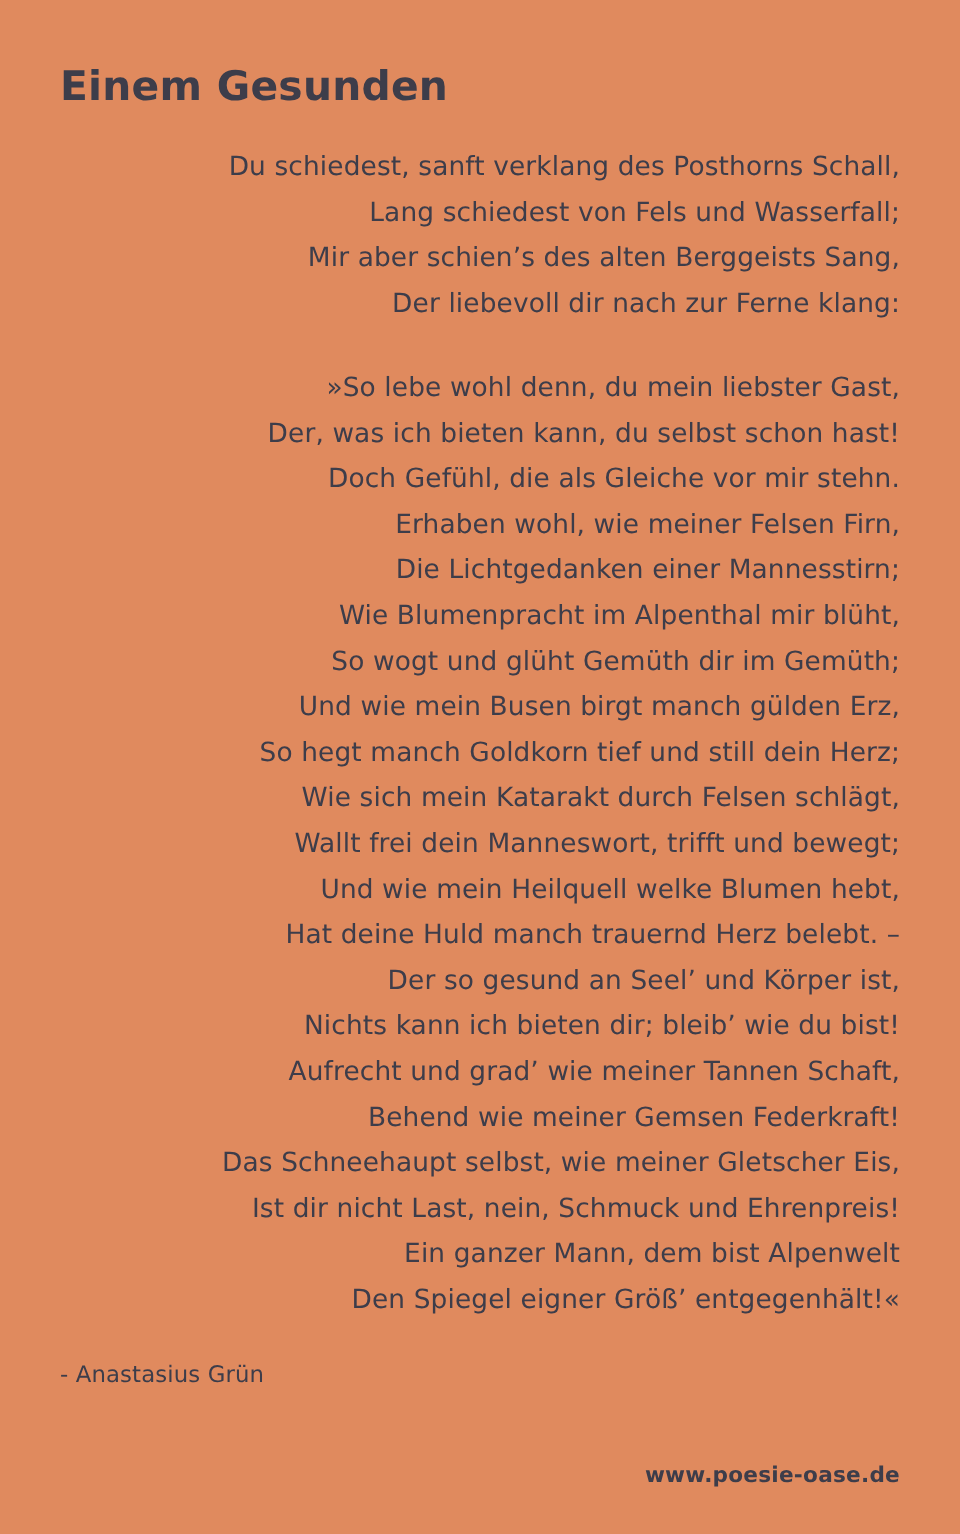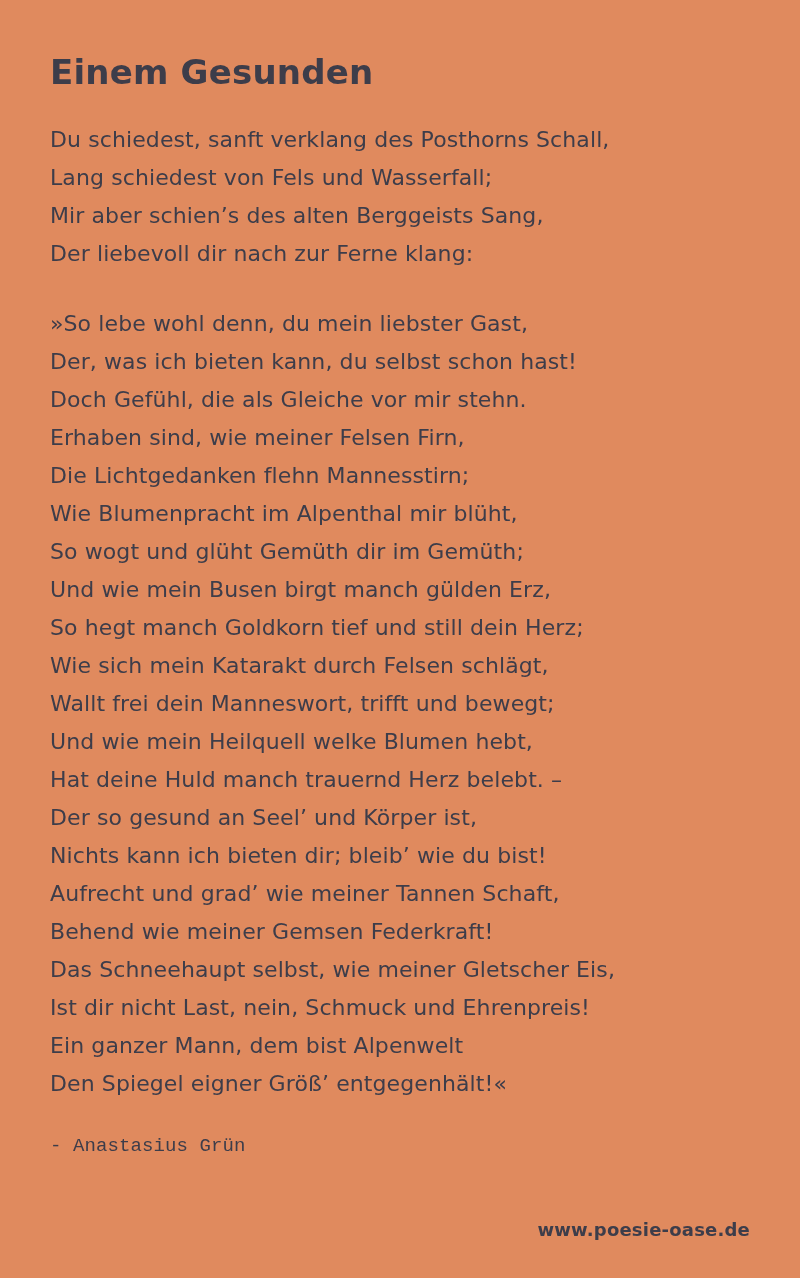--- a/index.html
+++ b/index.html
@@ -33,27 +33,27 @@
   }
   .stanza:last-of-type {
     margin-bottom: 22px;
   }
   .line {
     font-size: 22px;
     color: #3d3d4a;
     line-height: 38px;
     white-space: pre;
     letter-spacing: 0.1px;
+    text-align: right;
   }
   .author {
     font-size: 19px;
     color: #3d3d4a;
     margin-top: 6px;
     letter-spacing: 0.1px;
-    font-family: Liberation Mono, monospace;
   }
   .site-url {
     position: absolute;
     right: 50px;
     bottom: 36px;
     font-size: 18px;
     font-weight: bold;
     color: #3d3d4a;
     letter-spacing: 0.2px;
   }
@@ -69,22 +69,22 @@
     <div class="line">Du schiedest, sanft verklang des Posthorns Schall,</div>
     <div class="line">Lang schiedest von Fels und Wasserfall;</div>
     <div class="line">Mir aber schien’s des alten Berggeists Sang,</div>
     <div class="line">Der liebevoll dir nach zur Ferne klang:</div>
   </div>
 
   <div class="stanza">
     <div class="line">»So lebe wohl denn, du mein liebster Gast,</div>
     <div class="line">Der, was ich bieten kann, du selbst schon hast!</div>
     <div class="line">Doch Gefühl, die als Gleiche vor mir stehn.</div>
-    <div class="line">Erhaben sind, wie meiner Felsen Firn,</div>
-    <div class="line">Die Lichtgedanken flehn Mannesstirn;</div>
+    <div class="line">Erhaben wohl, wie meiner Felsen Firn,</div>
+    <div class="line">Die Lichtgedanken einer Mannesstirn;</div>
     <div class="line">Wie Blumenpracht im Alpenthal mir blüht,</div>
     <div class="line">So wogt und glüht Gemüth dir im Gemüth;</div>
     <div class="line">Und wie mein Busen birgt manch gülden Erz,</div>
     <div class="line">So hegt manch Goldkorn tief und still dein Herz;</div>
     <div class="line">Wie sich mein Katarakt durch Felsen schlägt,</div>
     <div class="line">Wallt frei dein Manneswort, trifft und bewegt;</div>
     <div class="line">Und wie mein Heilquell welke Blumen hebt,</div>
     <div class="line">Hat deine Huld manch trauernd Herz belebt. –</div>
     <div class="line">Der so gesund an Seel’ und Körper ist,</div>
     <div class="line">Nichts kann ich bieten dir; bleib’ wie du bist!</div>

